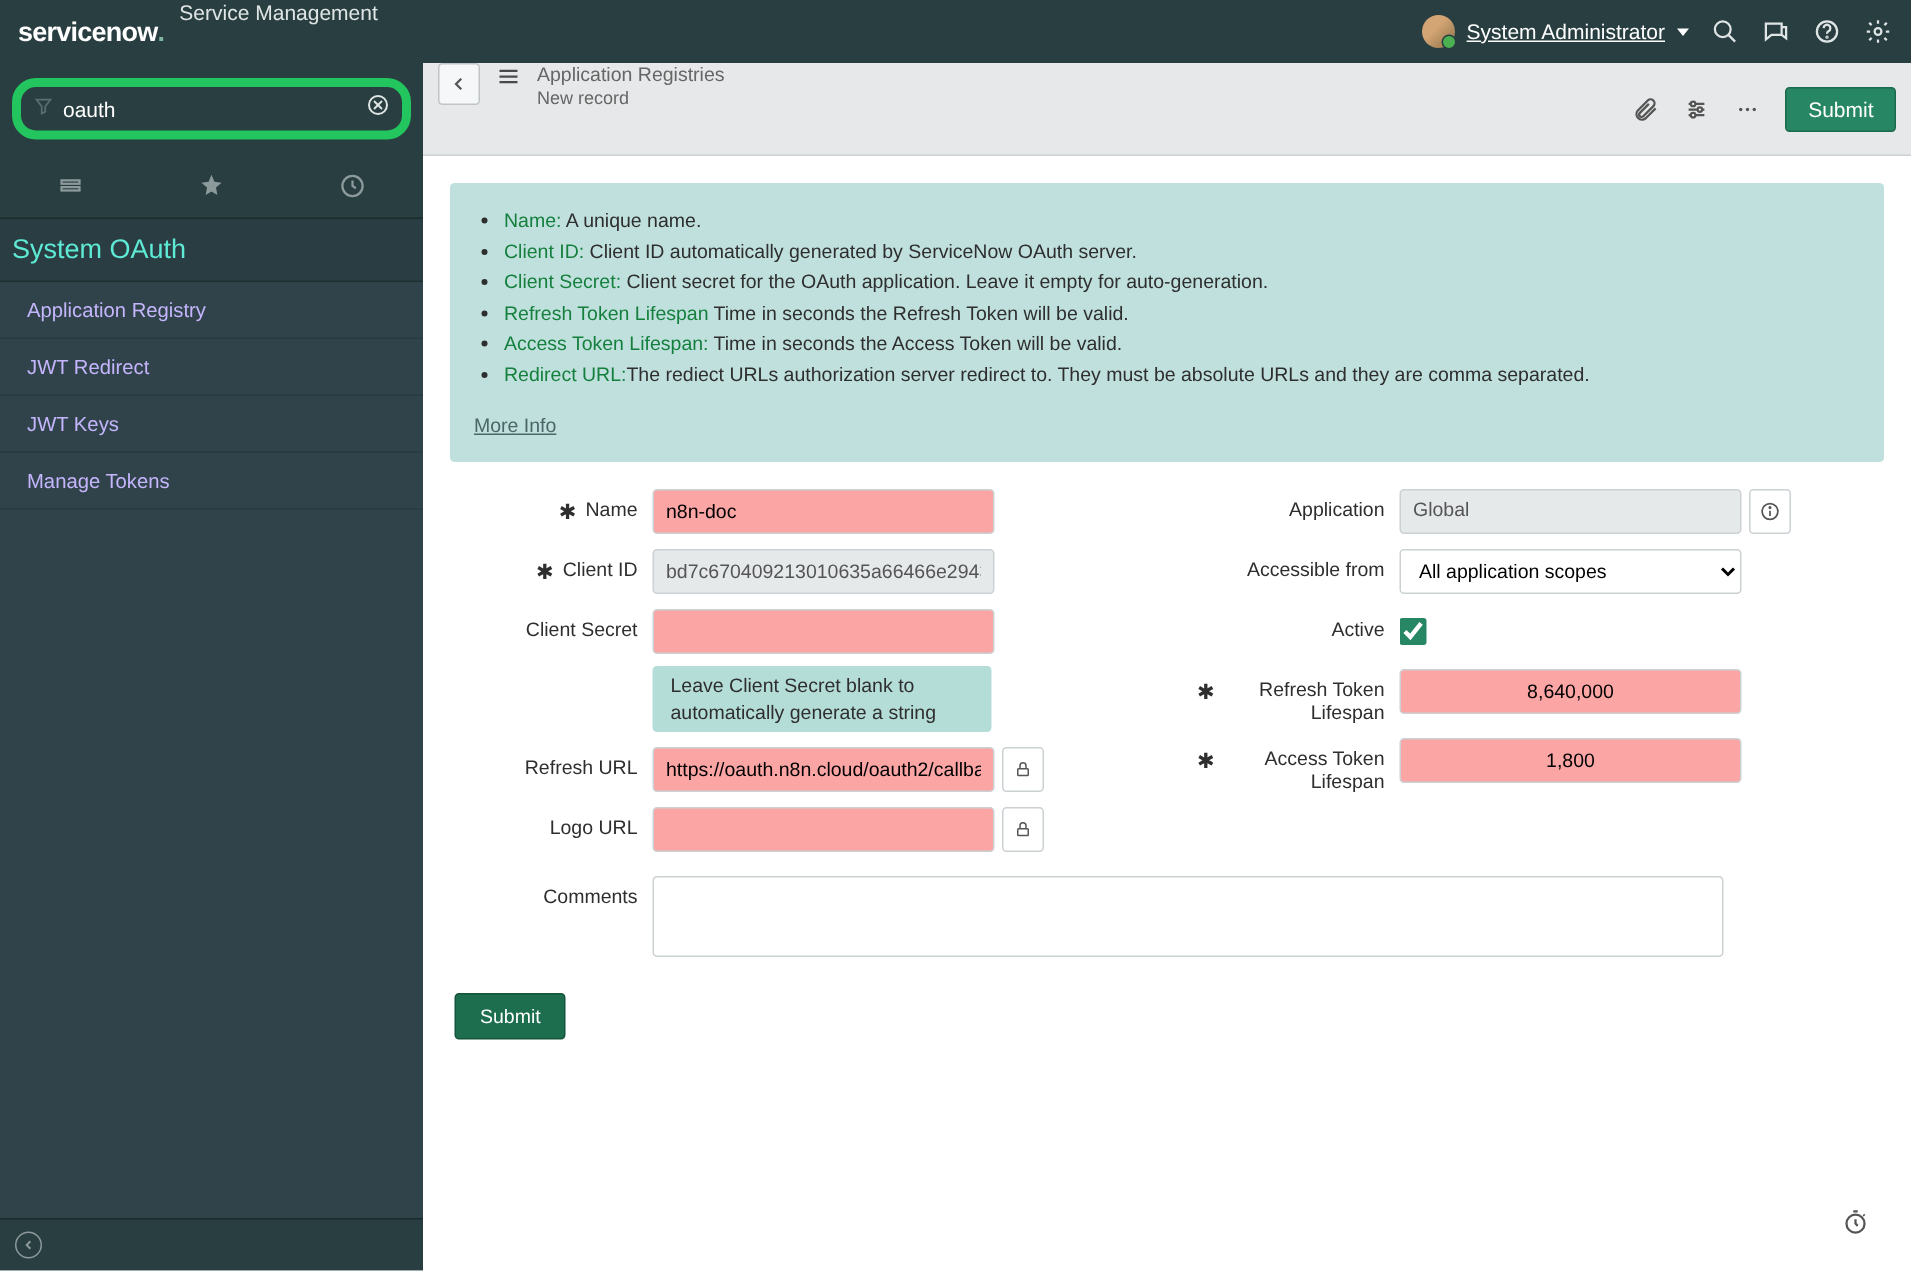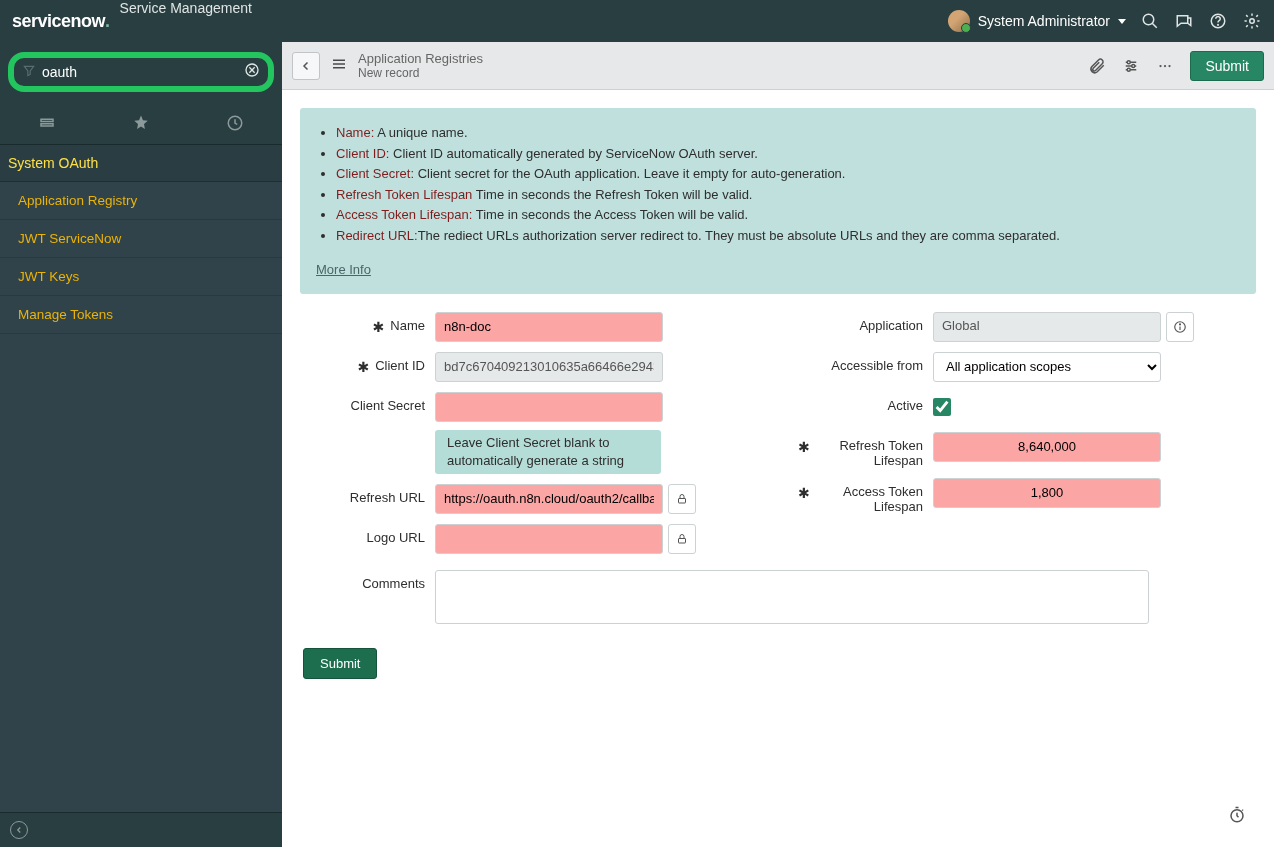--- a/index.html
+++ b/index.html
@@ -33,20 +33,21 @@
     .logo .dot { color: #80b6a1; }
     .product-name {
       color: #dfe5e5;
       font-size: 14px;
     }
     .header-right {
       margin-left: auto;
       display: flex;
       align-items: center;
       gap: 14px;
+      text-decoration: underline;
     }
     .user-badge {
       display: flex;
       align-items: center;
       gap: 8px;
       cursor: pointer;
     }
     .avatar {
       width: 22px;
       height: 22px;
@@ -141,27 +142,27 @@
       align-items: center;
       justify-content: center;
       height: 42px;
       cursor: pointer;
       color: #8c9a9b;
     }
     .nav-tab svg { width: 18px; height: 18px; }
 
     .nav-section-header {
       background: #2a3d43;
-      color: #fde047;
+      color: #5eead4;
       padding: 10px 8px;
-      font-size: 14px;
+      font-size: 18px;
       border-bottom: 1px solid #1f3033;
     }
     .nav-item {
-      color: #eab308;
+      color: #c4b5fd;
       padding: 11px 18px;
       font-size: 13.5px;
       cursor: pointer;
       border-bottom: 1px solid #273a3e;
     }
 
     .sidebar-footer {
       margin-top: auto;
       background: #293e40;
       padding: 8px 10px;
@@ -184,25 +185,24 @@
     .content {
       flex: 1;
       display: flex;
       flex-direction: column;
       background: #fff;
       overflow: hidden;
       position: relative;
     }
 
     .content-header {
-      height: 48px;
+      height: 62px;
       background: #e6e8e9;
       border-bottom: 1px solid #cbd1d4;
       display: flex;
-      align-items: center;
       padding: 0 10px;
       gap: 10px;
     }
     .back-btn {
       width: 28px;
       height: 28px;
       border: 1px solid #bfc5c8;
       border-radius: 3px;
       background: #f5f7f8;
       display: flex;
@@ -265,21 +265,21 @@
       margin-bottom: 18px;
       font-size: 13px;
       line-height: 1.5;
     }
     .info-intro { margin-bottom: 2px; }
     .info-list {
       list-style: disc;
       padding-left: 20px;
     }
     .info-list li { margin: 1px 0; }
-    .info-term { color: #7f1d1d; }
+    .info-term { color: #15803d; }
     .more-info {
       display: inline-block;
       margin-top: 14px;
       color: #4a6666;
       text-decoration: underline;
       cursor: pointer;
     }
 
     
     .form-grid {
@@ -493,21 +493,21 @@
       <div class="nav-tab">
         <svg viewBox="0 0 24 24" fill="none" stroke="currentColor" stroke-width="2">
             <circle cx="12" cy="12" r="9"></circle>
             <path d="M12 7v5l3 2"></path>
           </svg>
       </div>
     </div>
 
     <div class="nav-section-header">System OAuth</div>
     <div class="nav-item">Application Registry</div>
-    <div class="nav-item">JWT ServiceNow</div>
+    <div class="nav-item">JWT Redirect</div>
     <div class="nav-item">JWT Keys</div>
     <div class="nav-item">Manage Tokens</div>
 
     <div class="sidebar-footer">
       <div class="collapse-icon">
         <svg width="10" height="10" viewBox="0 0 24 24" fill="none" stroke="currentColor" stroke-width="3">
             <path d="M15 6l-6 6 6 6"></path>
           </svg>
       </div>
     </div>

